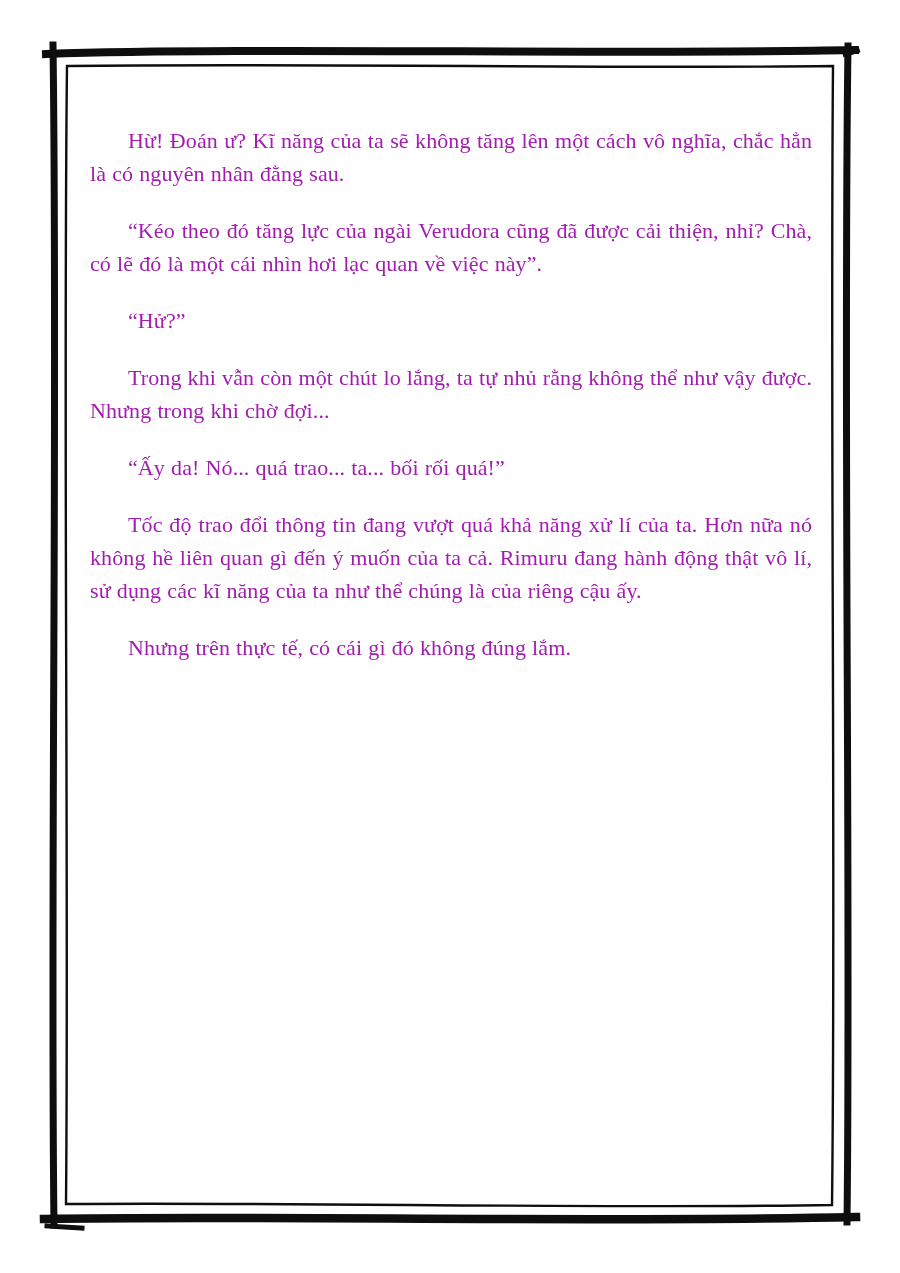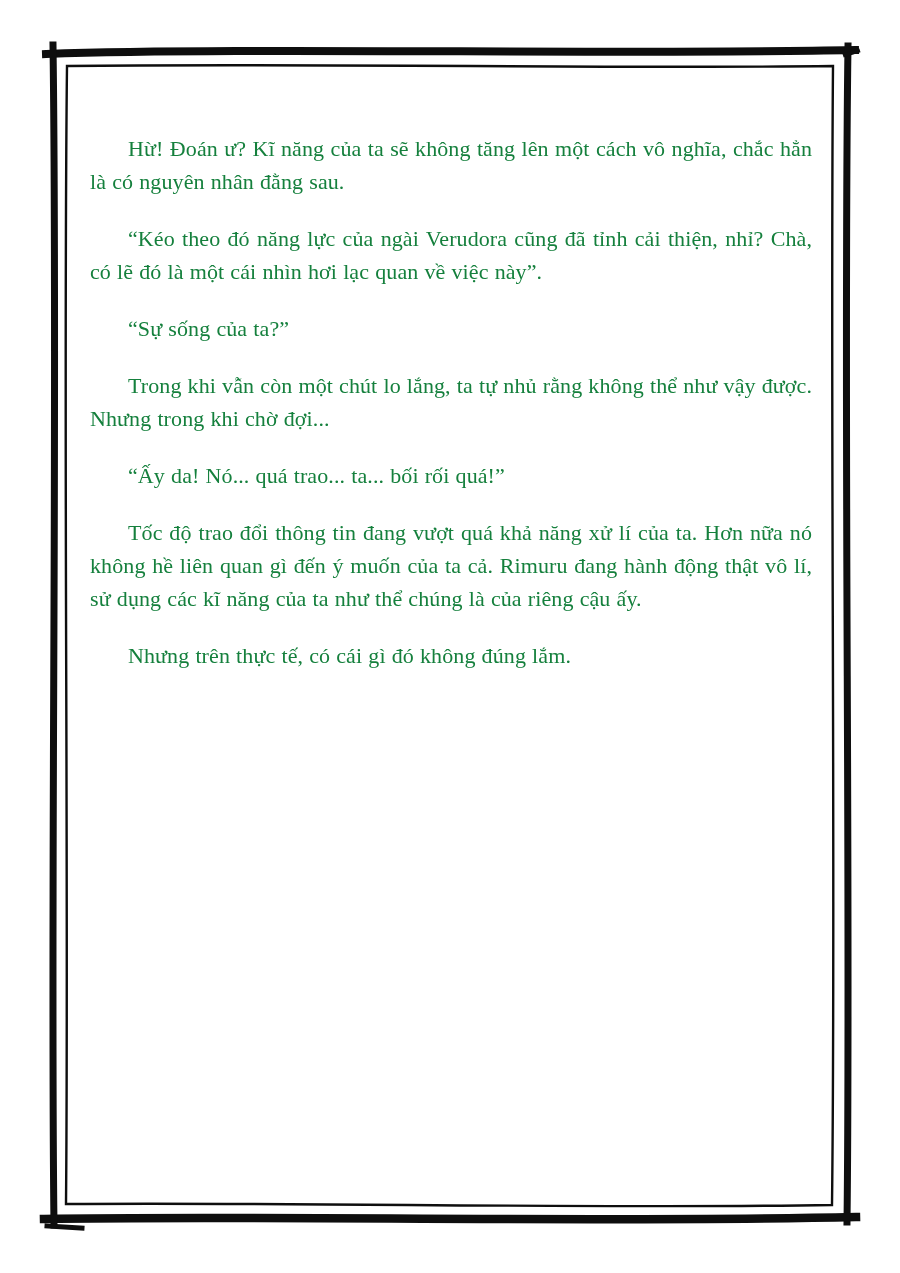--- a/index.html
+++ b/index.html
@@ -19,23 +19,23 @@
     position: absolute;
     left: 0;
     top: 0;
     width: 900px;
     height: 1273px;
     pointer-events: none;
   }
   .content {
     position: absolute;
     left: 90px;
-    top: 132px;
+    top: 124px;
     width: 722px;
-    color: #15803d;
+    color: #a21caf;
   }
   .content p {
     margin: 0 0 24px 0;
     font-size: 22px;
     line-height: 33px;
     text-align: justify;
     text-indent: 38px;
     letter-spacing: 0.1px;
     word-spacing: 0.5px;
   }
@@ -58,21 +58,21 @@
 
       <path d="M 47,1226 L 82,1228" stroke-width="5" stroke="#0e0e0e"></path>
       <path d="M 845,55 L 858,51" stroke-width="4" stroke="#0e0e0e"></path>
     </g>
 
     <path d="M 67,66 C 320,63 620,69 833,66 C 830,420 836,880 832,1205 C 600,1209 300,1202 66,1204 C 69,880 63,420 67,66 Z" fill="none" stroke-width="2.4" stroke="#0e0e0e"></path>
   </svg>
 
   <div class="content">
     <p>Hừ! Đoán ư? Kĩ năng của ta sẽ không tăng lên một cách vô nghĩa, chắc hẳn là có nguyên nhân đằng sau.</p>
-    <p>“Kéo theo đó năng lực của ngài Verudora cũng đã tỉnh cải thiện, nhỉ? Chà, có lẽ đó là một cái nhìn hơi lạc quan về việc này”.</p>
-    <p>“Sự sống của ta?”</p>
+    <p>“Kéo theo đó tăng lực của ngài Verudora cũng đã được cải thiện, nhỉ? Chà, có lẽ đó là một cái nhìn hơi lạc quan về việc này”.</p>
+    <p>“Hử?”</p>
     <p>Trong khi vẫn còn một chút lo lắng, ta tự nhủ rằng không thể như vậy được. Nhưng trong khi chờ đợi...</p>
     <p>“Ấy da! Nó... quá trao... ta... bối rối quá!”</p>
     <p>Tốc độ trao đổi thông tin đang vượt quá khả năng xử lí của ta. Hơn nữa nó không hề liên quan gì đến ý muốn của ta cả. Rimuru đang hành động thật vô lí, sử dụng các kĩ năng của ta như thể chúng là của riêng cậu ấy.</p>
     <p>Nhưng trên thực tế, có cái gì đó không đúng lắm.</p>
   </div>
 
 </div>
 
 </body></html>

